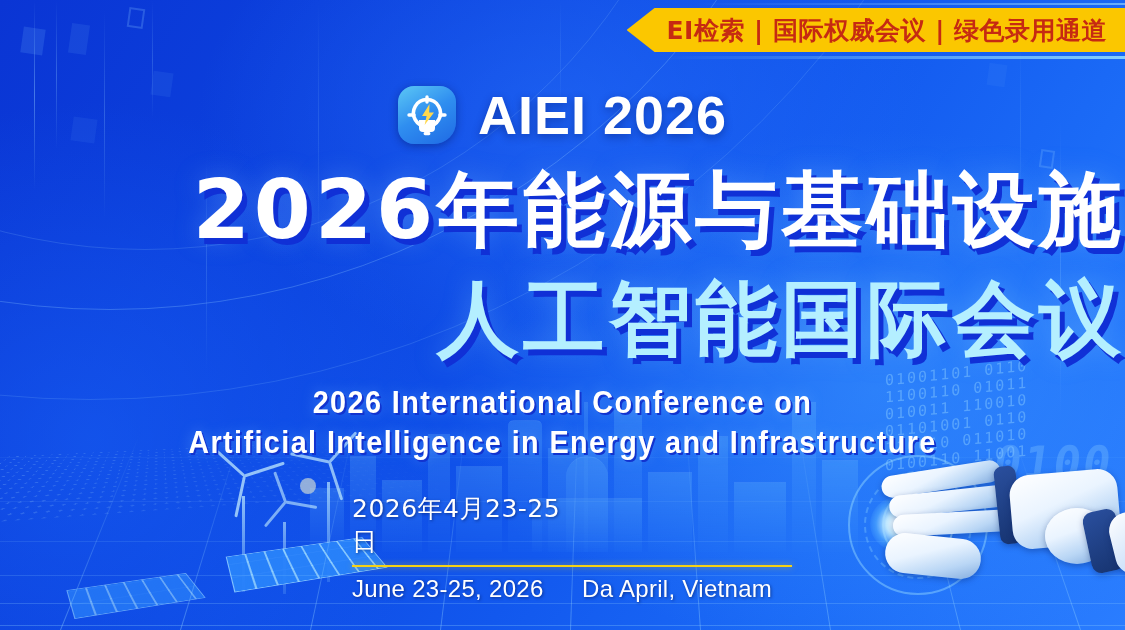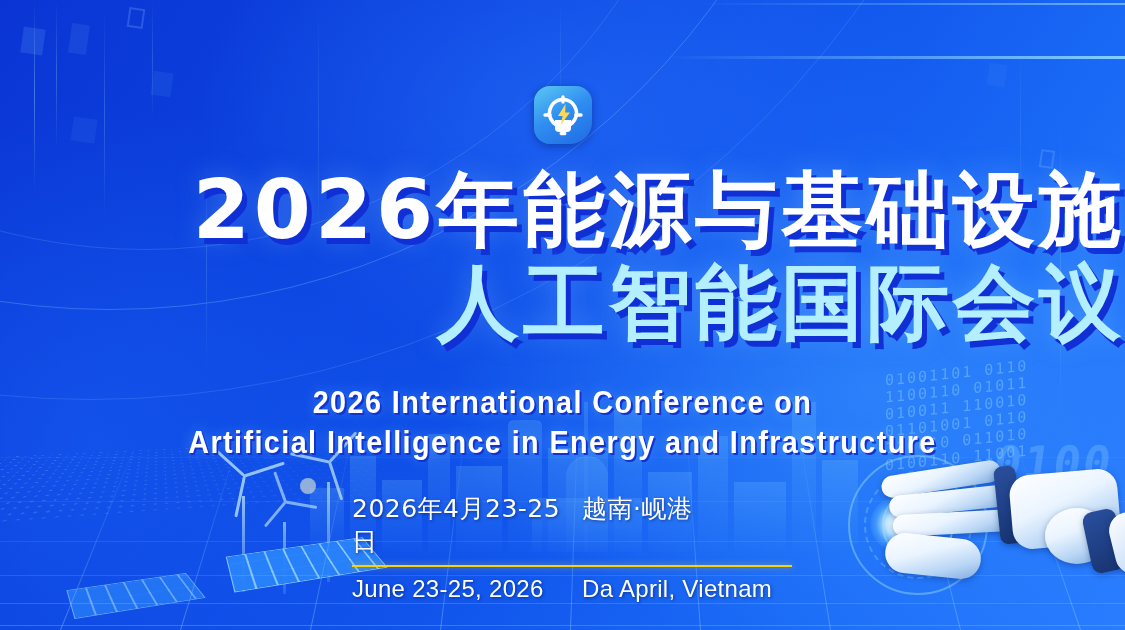--- a/index.html
+++ b/index.html
@@ -100,21 +100,21 @@
             background:linear-gradient(150deg,#5cc8f5 0%,#2f8ef0 48%,#1f6ae4 100%);
             box-shadow:0 2px 8px rgba(5,25,90,.45); }
   .logo-mark{ position:absolute; inset:0; }
   .brand{ color:#ffffff; font-size:54px; font-weight:bold; letter-spacing:1px; line-height:1;
           text-shadow:0 3px 8px rgba(5,25,110,.45); }
 
   .cn-title{ position:absolute; left:0; right:0; top:166px; text-align:right; }
   .cn-line{ font-family:"DejaVu Sans","Liberation Sans",sans-serif; font-weight:bold; line-height:1.08;
             font-size:82px; letter-spacing:4px; }
   .cn-line1{ color:#ffffff; text-shadow:5px 6px 0 #1030d6, 0 0 26px rgba(140,200,255,.35); }
-  .cn-line2{ color:#b4efff; text-shadow:5px 6px 0 #1030d6, 0 0 26px rgba(140,210,255,.35); margin-top:4px; }
+  .cn-line2{ color:#b4efff; text-shadow:5px 6px 0 #1030d6, 0 0 26px rgba(140,210,255,.35); margin-top:20px; }
 
   .en-title{ position:absolute; left:0; right:0; top:383px; text-align:center; }
   .en-line{ color:#ffffff; font-weight:bold; font-size:31px; line-height:1.28; letter-spacing:1.5px;
             font-family:"Liberation Sans", sans-serif; transform:scaleX(.93); transform-origin:center;
             text-shadow:2px 2px 0 #1233cf, 0 0 14px rgba(120,190,255,.45); }
 
   .meta{ position:absolute; left:352px; top:492px; width:440px; }
   .meta-row{ display:flex; align-items:baseline; color:#ffffff; }
   .meta-row .c1{ width:230px; }
   .meta-row .c2{ flex:1; }
@@ -237,51 +237,56 @@
       <div class="rb" style="left:10px;top:74px;width:96px;height:40px;border-radius:22px;transform:rotate(6deg);"></div>
       <div class="rb dark" style="left:122px;top:4px;width:22px;height:78px;border-radius:8px;transform:rotate(-6deg);"></div>
       <div class="rb" style="left:136px;top:10px;width:108px;height:74px;border-radius:20px;transform:rotate(-5deg);"></div>
       <div class="rb" style="left:170px;top:46px;width:64px;height:56px;border-radius:50%;"></div>
       <div class="rb dark" style="left:212px;top:48px;width:34px;height:62px;border-radius:10px;transform:rotate(-12deg);"></div>
       <div class="rb arm" style="left:236px;top:40px;width:120px;height:62px;border-radius:18px;transform:rotate(-14deg);"></div>
     </div>
   </div>
 
   <div class="ribbon-topline"></div>
+  <div class="ribbon-wrap">
+    <div class="ribbon">
+      <span class="ribbon-text">EI检索 | 国际权威会议 | 绿色录用通道</span>
+    </div>
+  </div>
   <div class="ribbon-underline"></div>
 
   <div class="content">
 
     <div class="logo-row">
       <div class="logo">
         <div class="logo-sq"></div>
         <svg class="logo-mark" viewBox="0 0 58 58">
           <path d="M29 13.5 A13.5 13.5 0 1 1 28.9 13.5 Z" fill="none" stroke="#ffffff" stroke-width="3.6"></path>
           <path d="M21 34 h16 v8 a4 4 0 0 1 -4 4 h-8 a4 4 0 0 1 -4 -4 z" fill="#ffffff"></path>
           <rect x="25.6" y="46" width="6.8" height="3.2" rx="1.4" fill="#ffffff"></rect>
           <path d="M29 11 v5 M29 42 v5 M11 29 h5 M42 29 h5" stroke="#ffffff" stroke-width="3.4" stroke-linecap="round"></path>
           <path d="M31.5 18 L24 30 h4.6 l-2 9 L36 26.6 h-4.8 z" fill="#ffd84d"></path>
         </svg>
       </div>
+      <span class="brand">AIEI 2026</span>
     </div>
 
     <div class="cn-title">
       <div class="cn-line cn-line1">2026年能源与基础设施</div>
       <div class="cn-line cn-line2">人工智能国际会议</div>
     </div>
 
     <div class="en-title">
       <div class="en-line">2026 International Conference on</div>
       <div class="en-line">Artificial Intelligence in Energy and Infrastructure</div>
     </div>
 
     <div class="meta">
       <div class="meta-row">
         <span class="meta-cn c1">2026年4月23-25日</span>
-        <span class="meta-cn c2">越南·岘港</span>
       </div>
       <div class="meta-rule"></div>
       <div class="meta-row">
         <span class="meta-en c1">June 23-25, 2026</span>
         <span class="meta-en c2">Da April, Vietnam</span>
       </div>
     </div>
 
   </div>
 </div>

